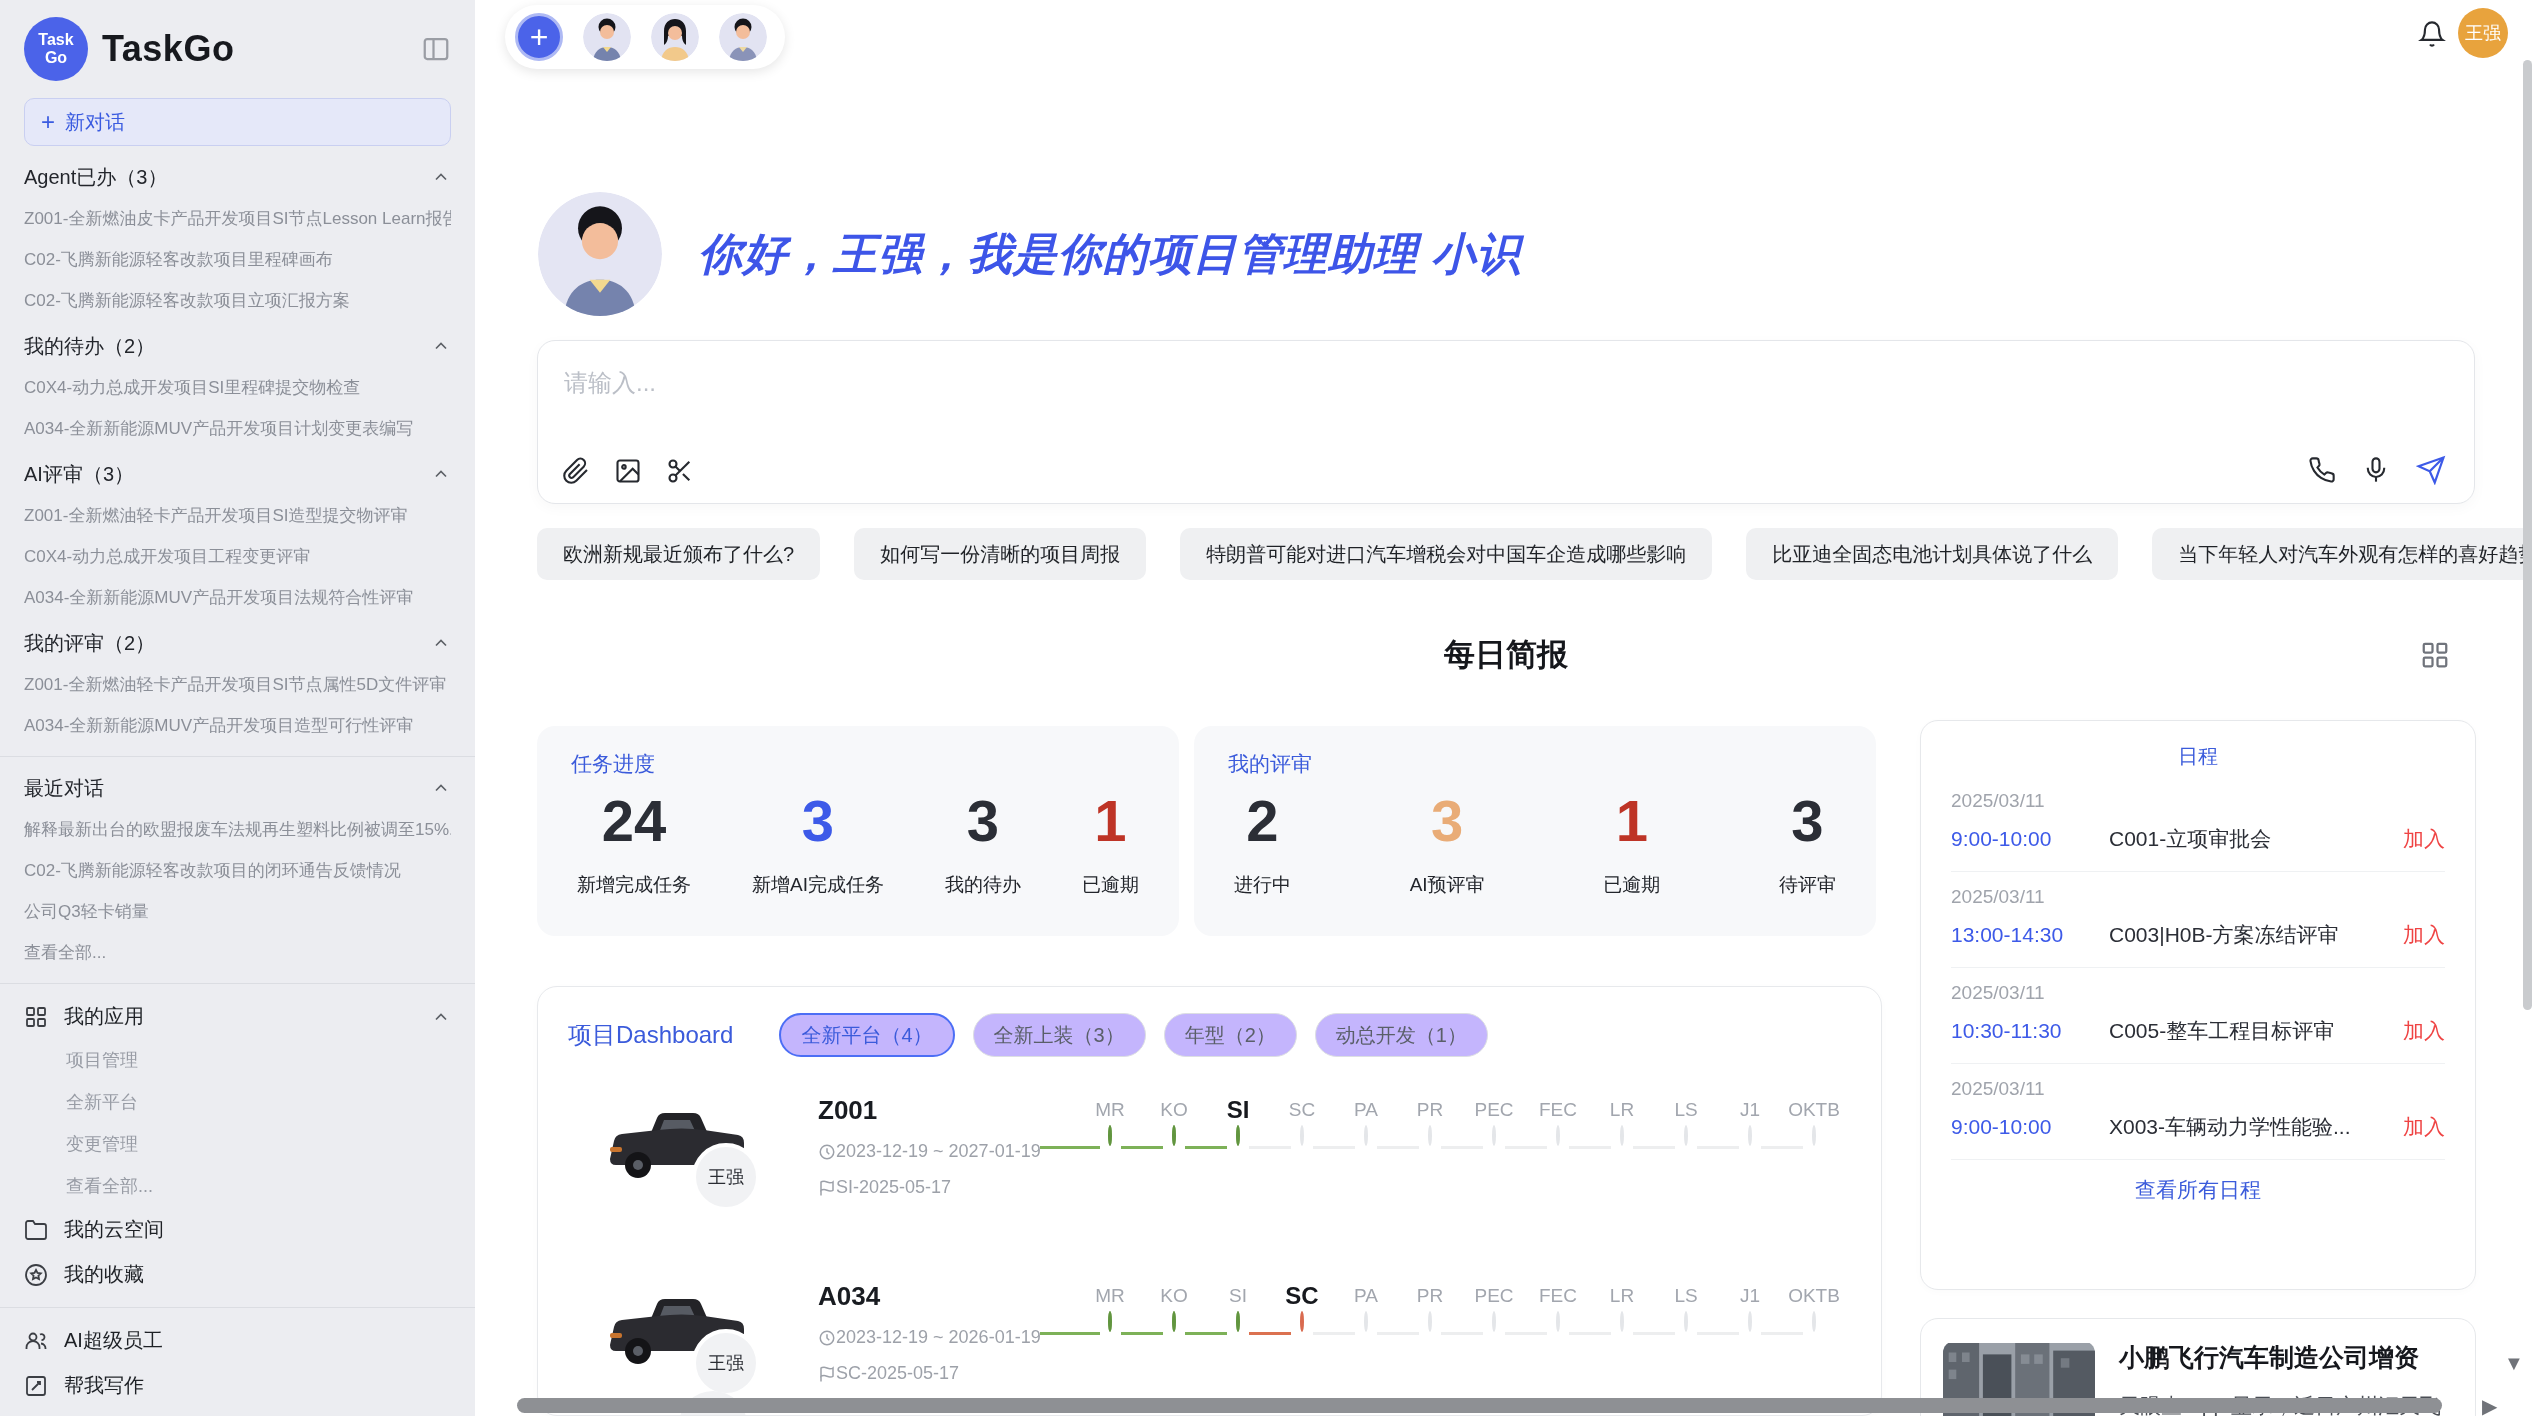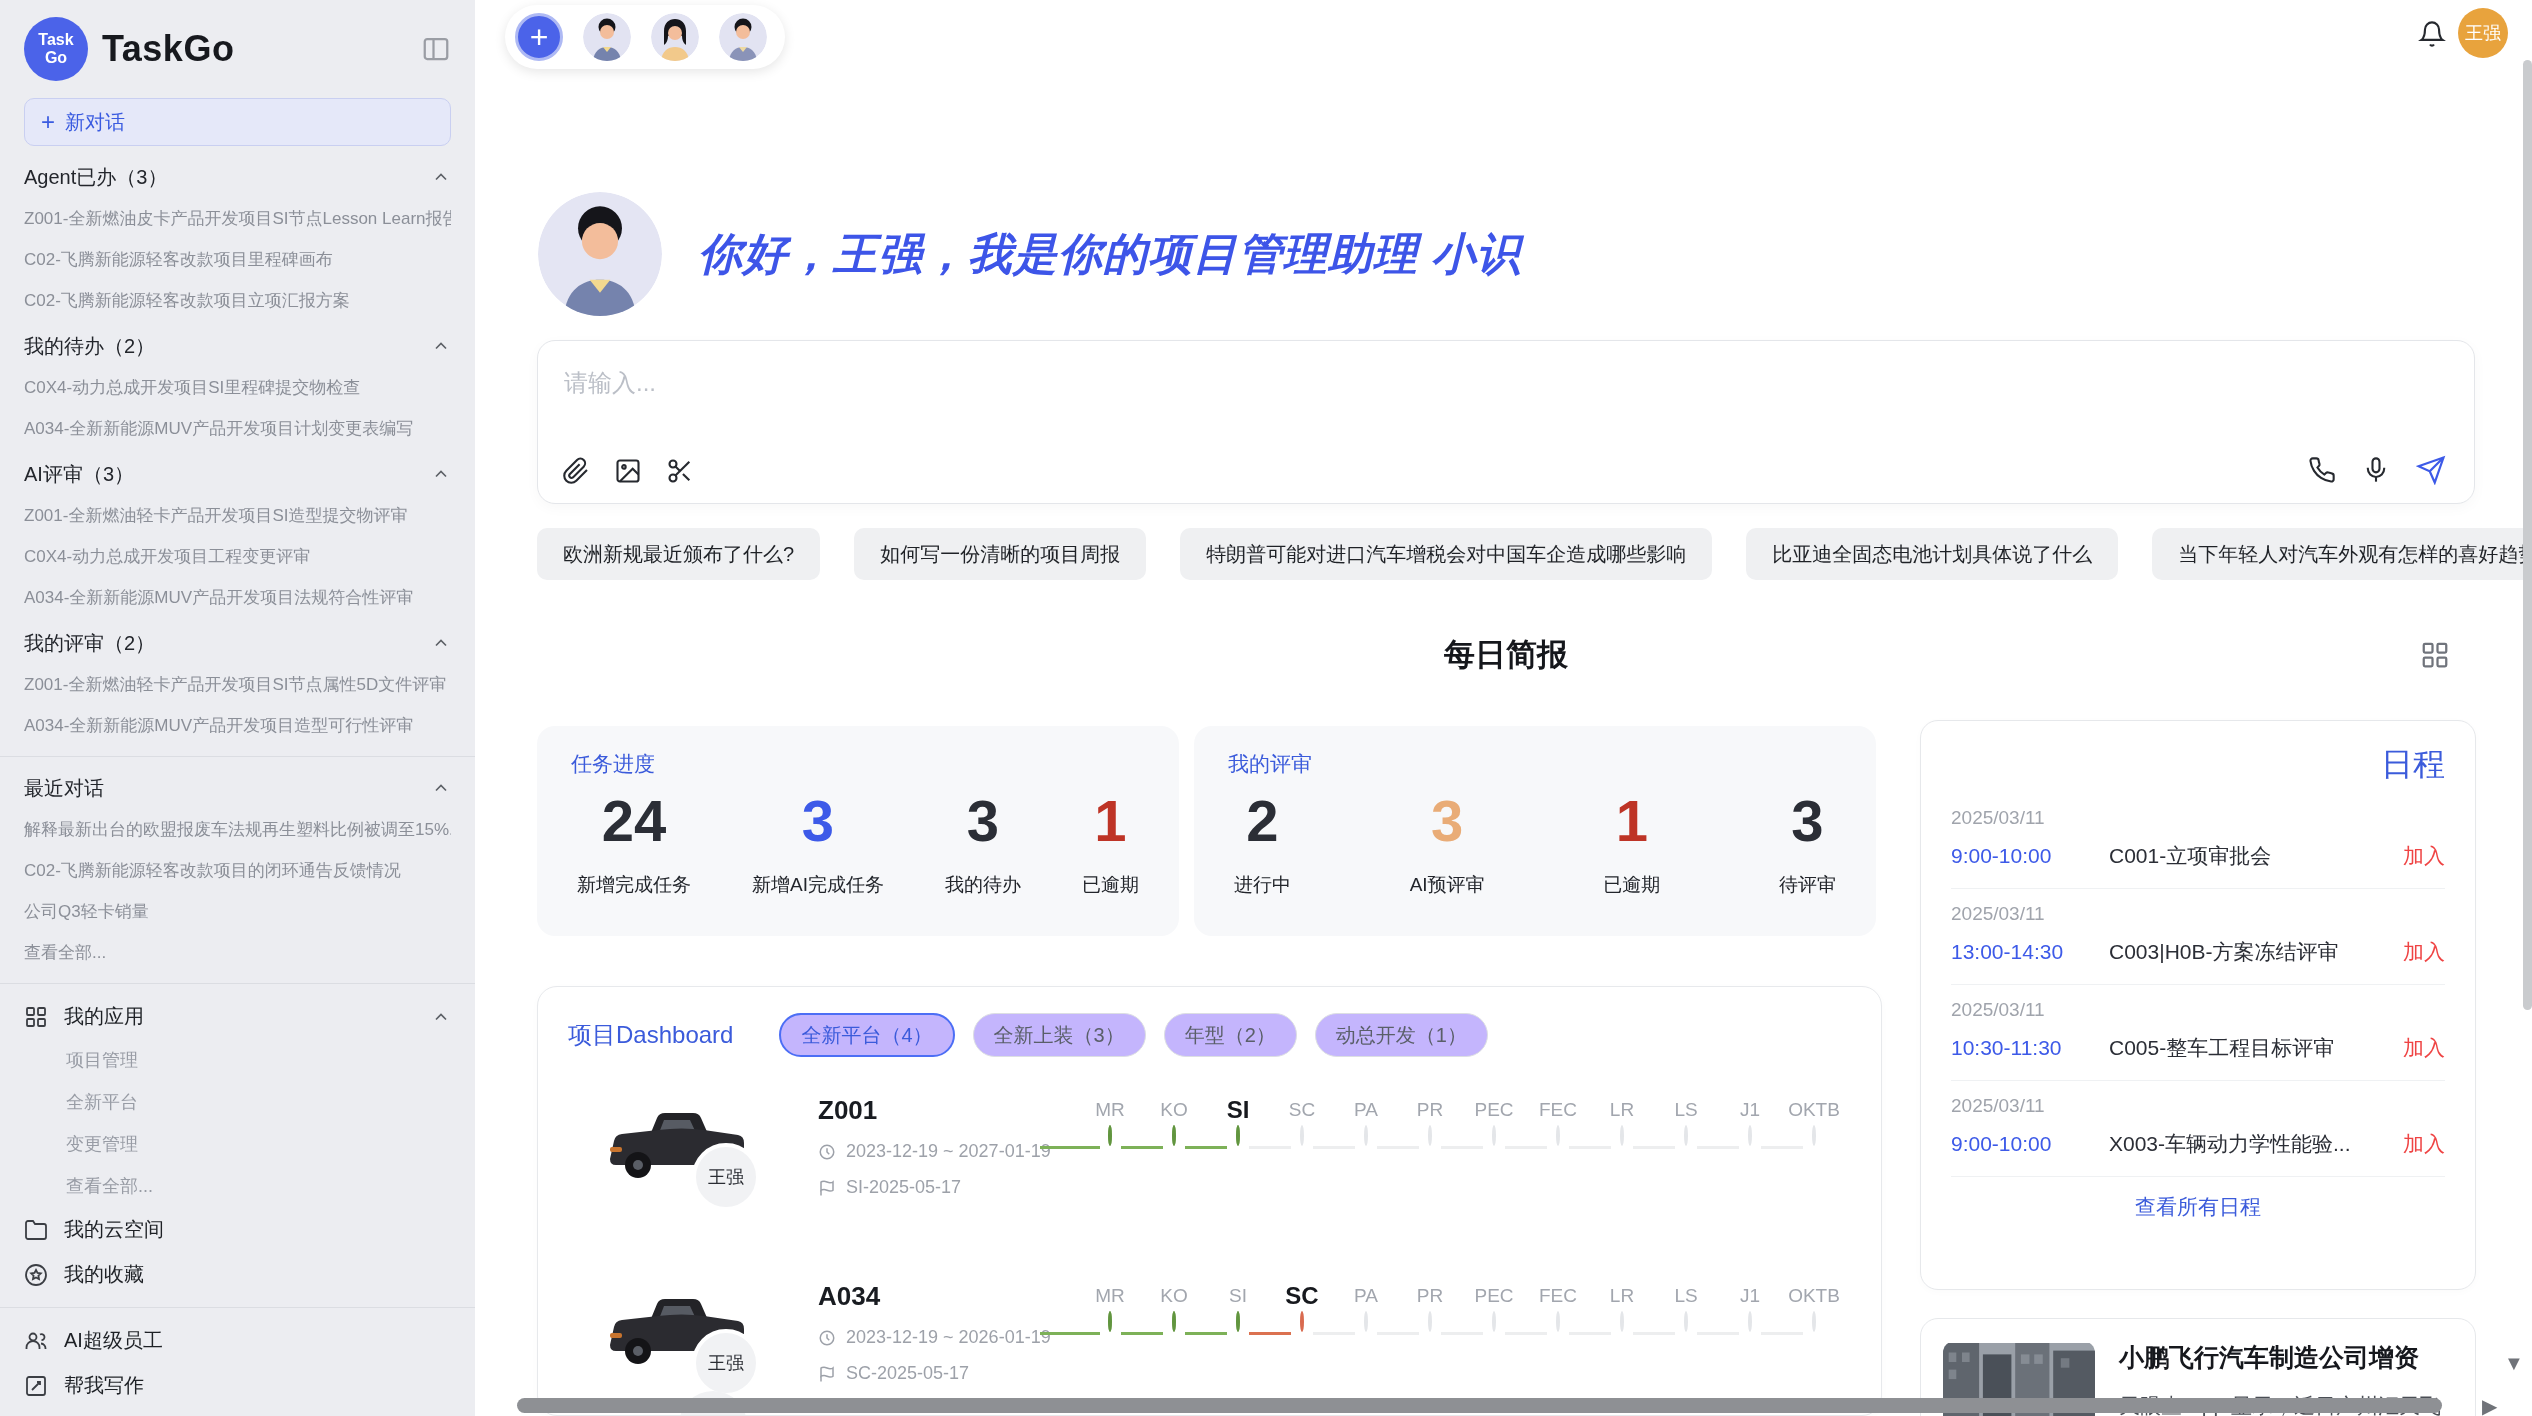--- a/index.html
+++ b/index.html
@@ -90,42 +90,42 @@
     display:flex; align-items:center; font-size:20px; color:#5A5F69; cursor:pointer; background:#c4b5fd; }
   .tab.active { border:2px solid #4C6EF5; color:#3B5BDB; }
   .proj-row { display:flex; margin-top:34px; position:relative; height:152px; }
   .truck-wrap { position:relative; width:250px; flex:none; }
   .truck { position:absolute; left:24px; top:4px; }
   .owner-av { position:absolute; left:124px; top:52px; width:68px; height:68px; border-radius:50%;
     background:#F1F2F4; border:4px solid #fff; display:flex; align-items:center;
     justify-content:center; font-size:18px; color:#2A2D33; }
   .proj-info { width:260px; flex:none; padding-top:4px; }
   .proj-code { font-size:26px; font-weight:700; color:#191C21; }
-  .meta { display:flex; align-items:center; gap:10px; margin-top:15px; color:#9DA1A9; font-size:18px; }
+  .meta { display:flex; align-items:center; gap:0; margin-top:15px; color:#9DA1A9; font-size:18px; }
   .milestones { display:flex; padding-top:2px; }
   .ms { width:64px; position:relative; text-align:center; }
   .ms-label { display:block; font-size:19px; color:#A2A6AE; height:34px; line-height:34px; }
   .ms.current .ms-label { font-size:24px; font-weight:700; color:#17191E; }
   .ms-dot { width:20px; height:26px; border-radius:50%; margin:8px auto 0; background:#fff;
     border:2px solid #E4E6E9; position:relative; z-index:2; }
   .dot-done .ms-dot { background:#ABC791; border-color:#61953F; }
   .dot-over .ms-dot { background:#F3EBE8; border-color:#D96A4F; }
   .ms::before { content:""; position:absolute; top:53px; left:-21px; width:42px; height:3px;
     background:#EDEEEF; z-index:1; }
   .seg-done::before { background:#7DB158; }
   .seg-over::before { background:#DB7150; }
   .ms.lead::before { left:-38px; width:60px; }
   .partial-av { position:absolute; left:141px; top:404px; width:68px; height:68px;
     border-radius:50%; background:#F1F2F4; }
 
   
   .sched-card { position:absolute; left:1920px; top:720px; width:556px; height:570px;
     border:1px solid #E6E8EB; border-radius:18px; background:#fff; padding:22px 30px;
     box-shadow:0 2px 8px rgba(0,0,0,.02); }
-  .sched-title { text-align:right; font-size:32px; color:#3B5BDB; margin-bottom:6px; }
+  .sched-title { text-align:center; font-size:20px; color:#3B5BDB; margin-bottom:6px; }
   .event { padding:14px 0 18px 0; border-bottom:1px solid #EFF1F3; }
   .event:last-of-type { border-bottom:none; }
   .ev-date { font-size:19px; color:#A0A4AC; }
   .ev-row { display:flex; align-items:center; margin-top:13px; }
   .ev-time { width:158px; font-size:21px; color:#3D5AE8; }
   .ev-name { flex:1; font-size:21px; color:#2B2E36; }
   .ev-join { font-size:21px; color:#ef4444; cursor:pointer; }
   .view-all { text-align:center; margin-top:16px; font-size:21px; color:#3B5BDB; cursor:pointer; }
 
   

